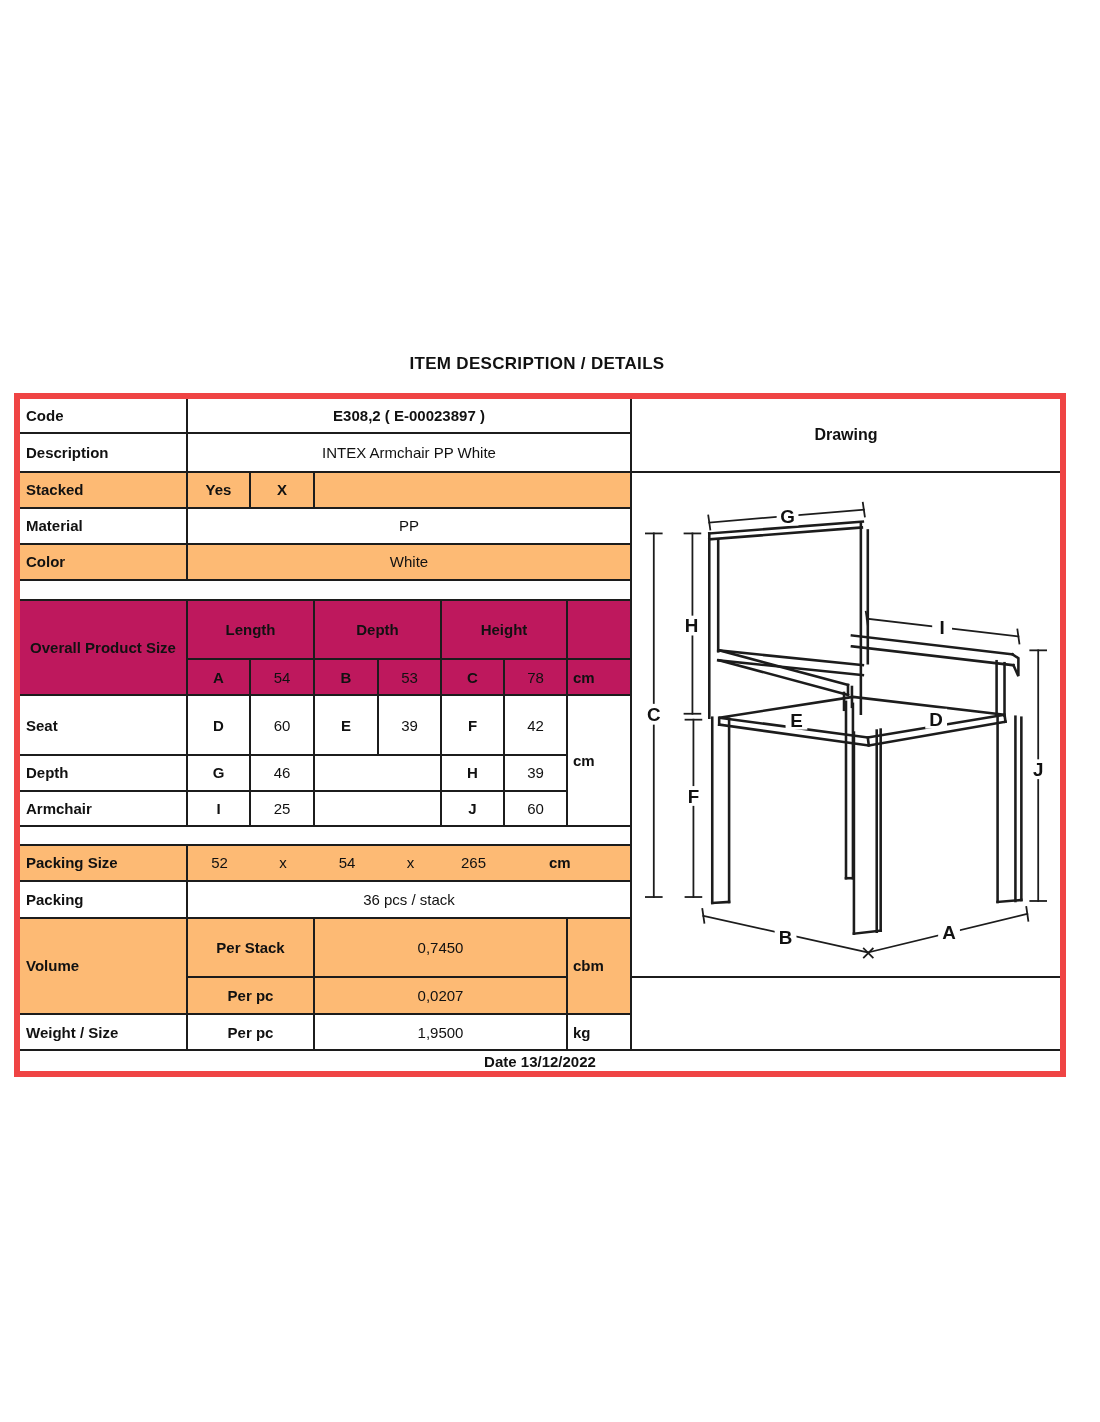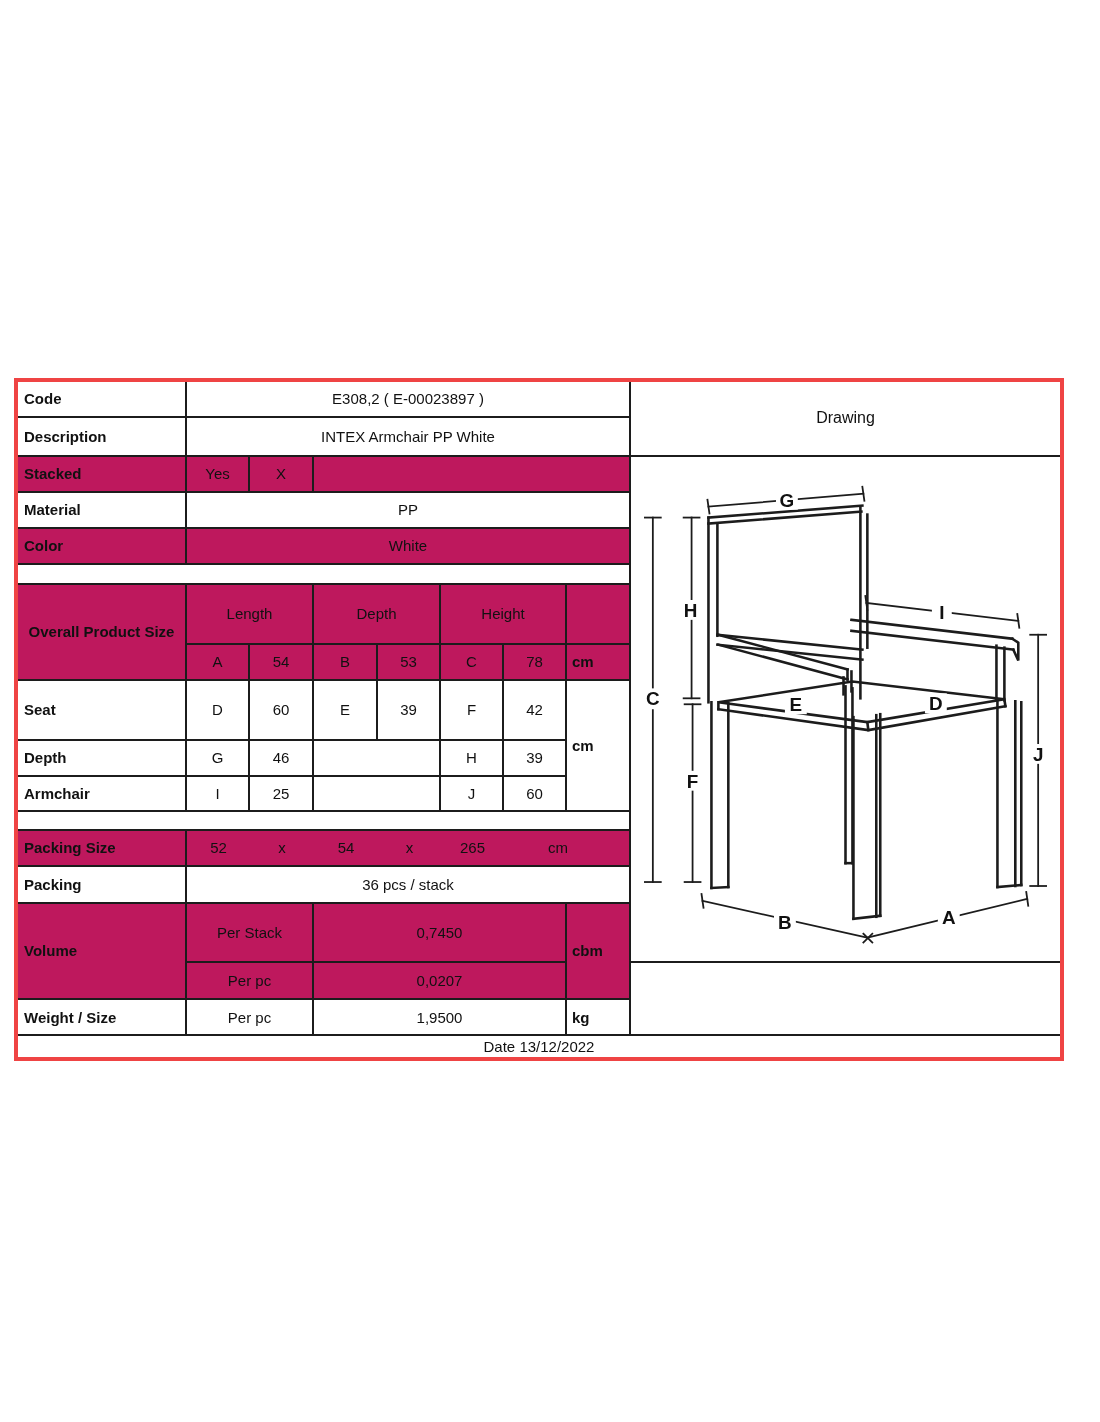--- a/index.html
+++ b/index.html
@@ -1,42 +1,43 @@
 <!DOCTYPE html>
 <html><head>
 <meta charset="utf-8">
 <style>
   html,body{margin:0;padding:0;background:#fff;}
   body{font-family:"Liberation Sans", sans-serif;color:#111;}
   .page{position:relative;width:1100px;height:1422px;background:#fff;overflow:hidden;}
   .doc-title{position:absolute;left:14px;top:354px;width:1046px;text-align:center;
              font-weight:bold;font-size:17px;letter-spacing:.3px;}
-  table.spec{position:absolute;left:14px;top:378px;width:1046px;
-             border-collapse:collapse;table-layout:fixed;border:4px solid #ef4444;}
+  table.spec{position:absolute;left:14px;top:393px;width:1046px;
+             border-collapse:collapse;table-layout:fixed;border:6px solid #ef4444;}
   td{border:2px solid #1c1c1c;font-size:15px;padding:0;text-align:center;
      vertical-align:middle;line-height:1.15;overflow:hidden;}
   td.lbl{text-align:left;padding-left:6px;font-weight:bold;}
   td.hdr-c{font-weight:bold;text-align:center;padding:0 4px;}
-  .b{font-weight:normal;margin-left:44px;}
-  .gray{background:#be185d;}
+  .b{font-weight:bold;margin-left:44px;}
+  .gray{background:#fdba74;}
   .yel{background:#be185d;}
   td.unit{text-align:left;padding-left:5px;font-weight:bold;}
   tr.sp td{border-top:none;border-bottom:none;background:#fff;}
   td.draw-cell{vertical-align:top;padding:0;background:#fff;}
-  td.draw-hdr{font-weight:normal;font-size:16px;}
+  td.draw-hdr{font-weight:bold;font-size:16px;}
   .pack-grid{display:grid;grid-template-columns:63px 64px 64px 63px 63px 63px;align-items:center;}
   .pack-grid span{display:block;}
   svg{display:block;width:100%;height:100%;}
   svg text{font-family:"Liberation Sans", sans-serif;font-weight:bold;font-size:19px;fill:#111;}
 </style>
 </head>
 <body>
 
 <div class="page">
 
+  <div class="doc-title">ITEM DESCRIPTION / DETAILS</div>
 
   <table class="spec">
     <colgroup>
       <col style="width:170px">
         <col style="width:63px">
         <col style="width:64px">
       <col style="width:64px">
         <col style="width:63px">
         <col style="width:63px">
       <col style="width:63px">

